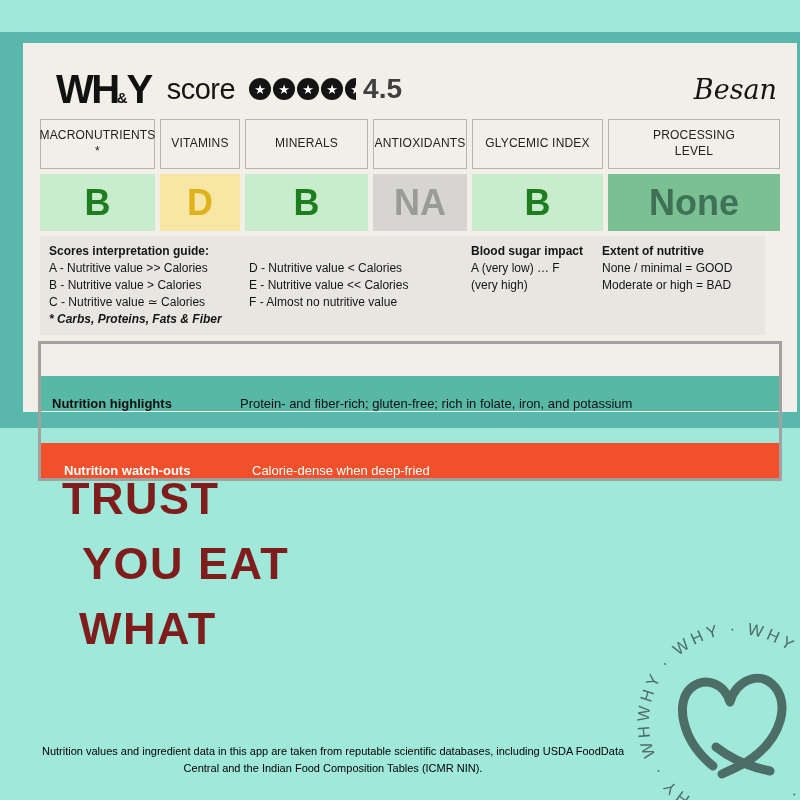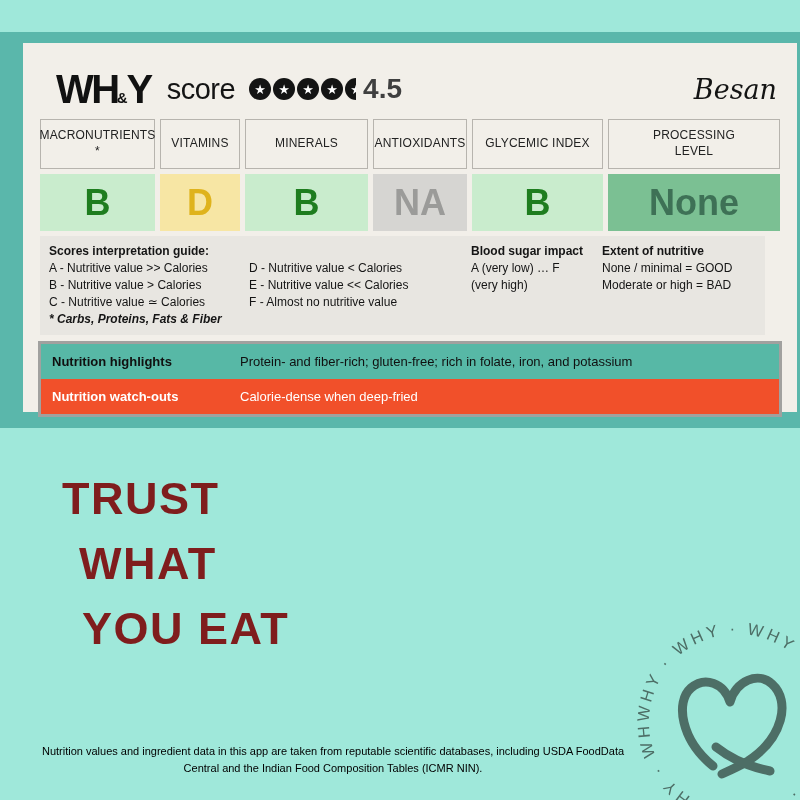--- a/index.html
+++ b/index.html
@@ -41,24 +41,24 @@
   
   .guide { margin:5px 17px 0; display:grid; grid-template-columns:200px 222px 131px 172px; }
   .gbox { background:#e8e6e1; min-height:81px; padding:7px 9px; font-size:12px; line-height:1.42; color:#151515; }
   .gbox.offset { padding-top:24px; }
   .gtitle { font-weight:bold; }
   .glines { white-space:pre-line; }
   .gfoot { font-style:italic; font-weight:700; }
 
   
   .bars { margin:6px 15px 0; border:3px solid #a1a19f; }
-  .bar { height:35px; display:flex; align-items:center; font-size:13px; }
+  .bar { height:35px; display:flex; align-items:flex-end; font-size:13px;margin-top:32px; }
   .bar-label { width:199px; padding-left:11px; font-weight:bold; flex:none; }
   .bar-hl { background:#57b8a6; color:#101010; }
-  .bar-wo { background:#f1502a; color:#ffffff; }
+  .bar-wo { background:#f1502a; color:#ffffff;padding-left:12px; }
 
   
   .tagline { position:absolute; left:0; top:466px; color:#7f1d1d; font-weight:800; font-size:45px; letter-spacing:1.5px; }
   .tl { height:65px; line-height:65px; }
   .tl1 { margin-left:62px; }
   .tl2 { margin-left:79px; }
   .tl3 { margin-left:82px; }
 
   
   .disclaimer { position:absolute; left:23px; top:743px; width:620px; text-align:center;
@@ -157,22 +157,22 @@
     <div class="bar bar-wo">
       <div class="bar-label">Nutrition watch-outs</div>
       <div class="bar-text">Calorie-dense when deep-fried</div>
     </div>
   </div>
 
 </div>
 
 <div class="tagline">
   <div class="tl tl1">TRUST</div>
+  <div class="tl tl3">YOU EAT</div>
   <div class="tl tl2">WHAT</div>
-  <div class="tl tl3">YOU EAT</div>
 </div>
 
 <div class="disclaimer">Nutrition values and ingredient data in this app are taken from reputable scientific databases, including USDA FoodData Central and the Indian Food Composition Tables (ICMR NIN).</div>
 
 <svg class="ring-logo" width="340" height="340" viewBox="0 0 340 340">
   <defs>
     <path id="ringPath" d="M 82,170 a 88,88 0 1 1 176,0 a 88,88 0 1 1 -176,0"></path>
   </defs>
   <text class="ring-text"><textPath href="#ringPath">WHY · WHY · WHY · WHY · WHY · WHY · WHY · WHY ·</textPath></text>
   <path class="heart-stroke" d="M 146 214 C 114 188 108 150 124 136 C 138 124 157 131 163 150 C 169 129 191 119 205 132 C 224 149 216 186 181 209 C 173 214 164 218 155 222"></path>

